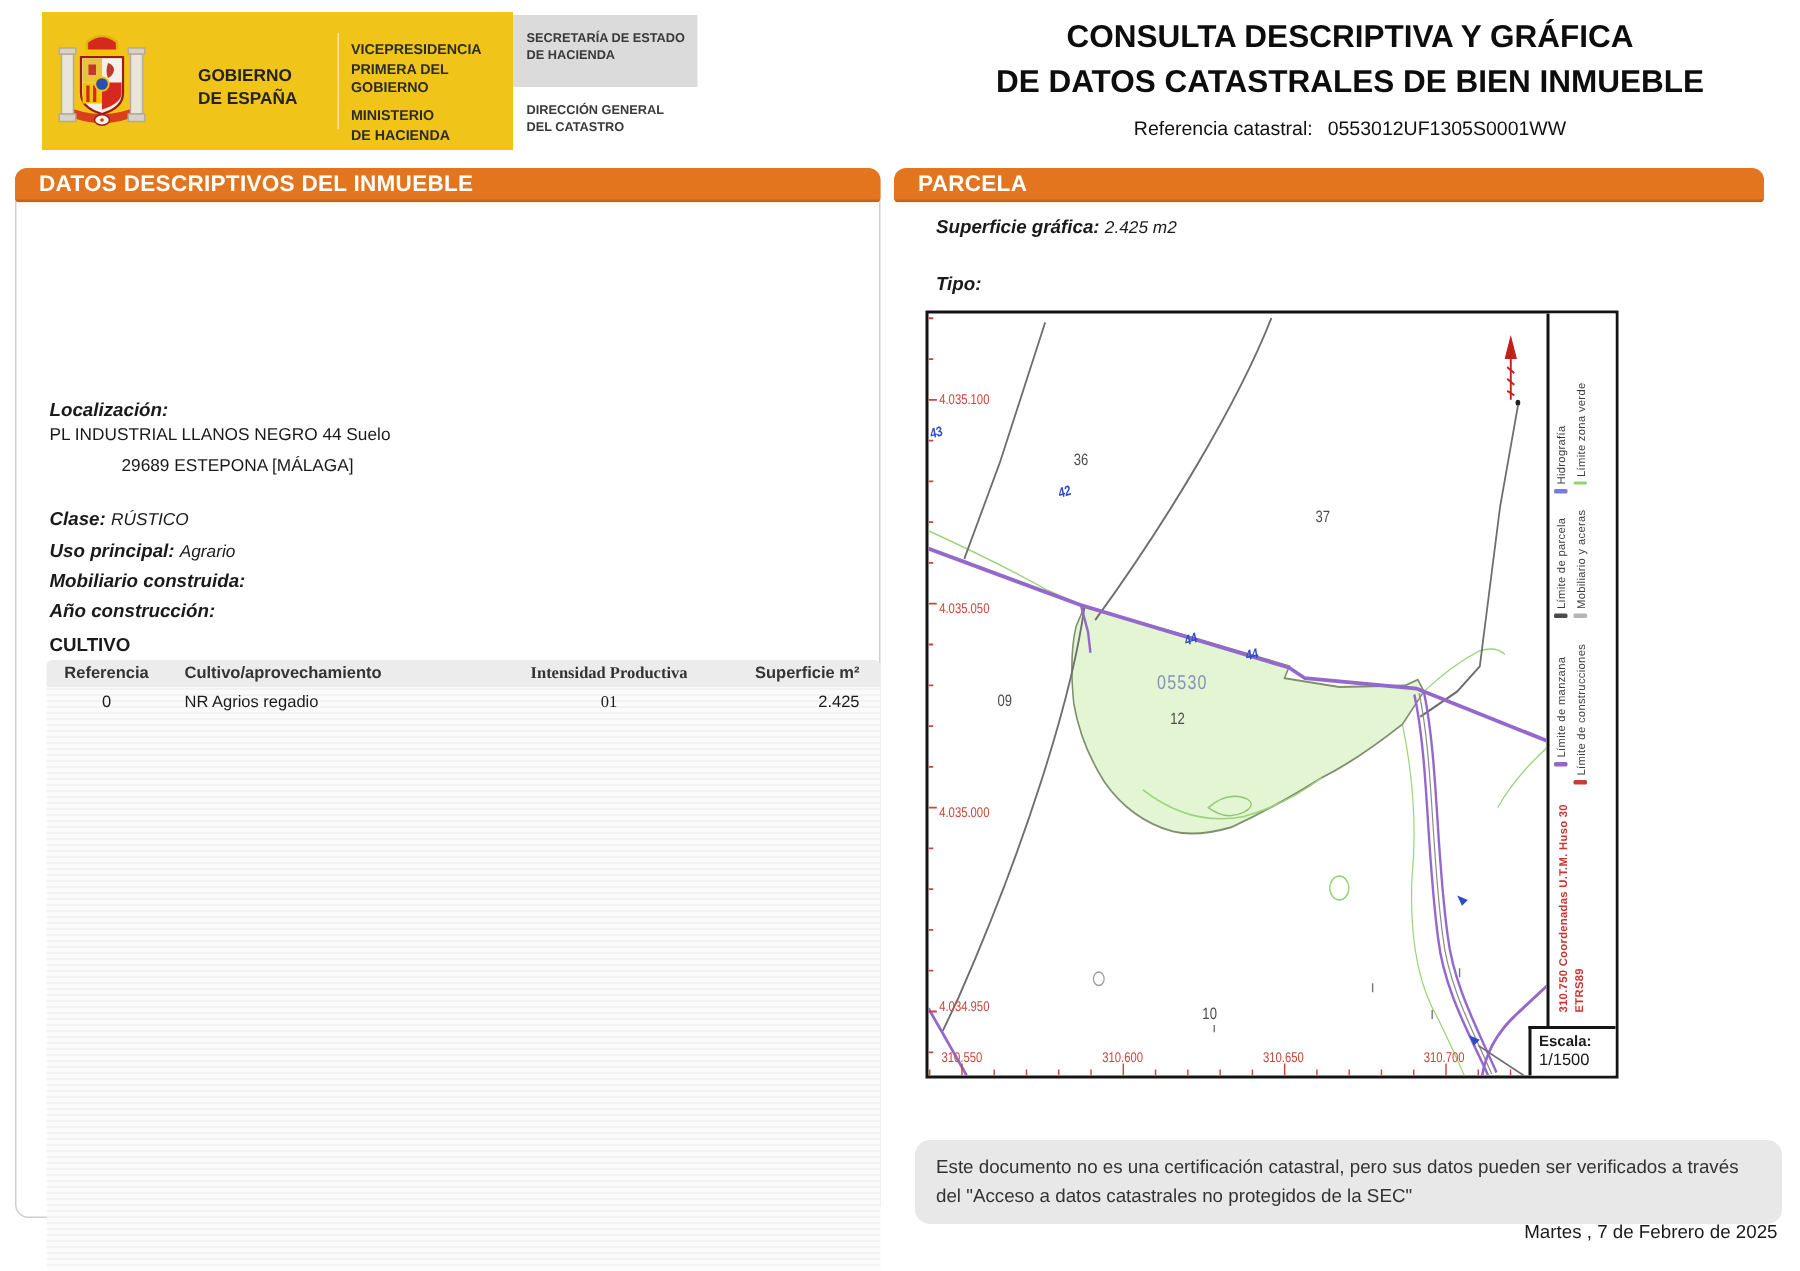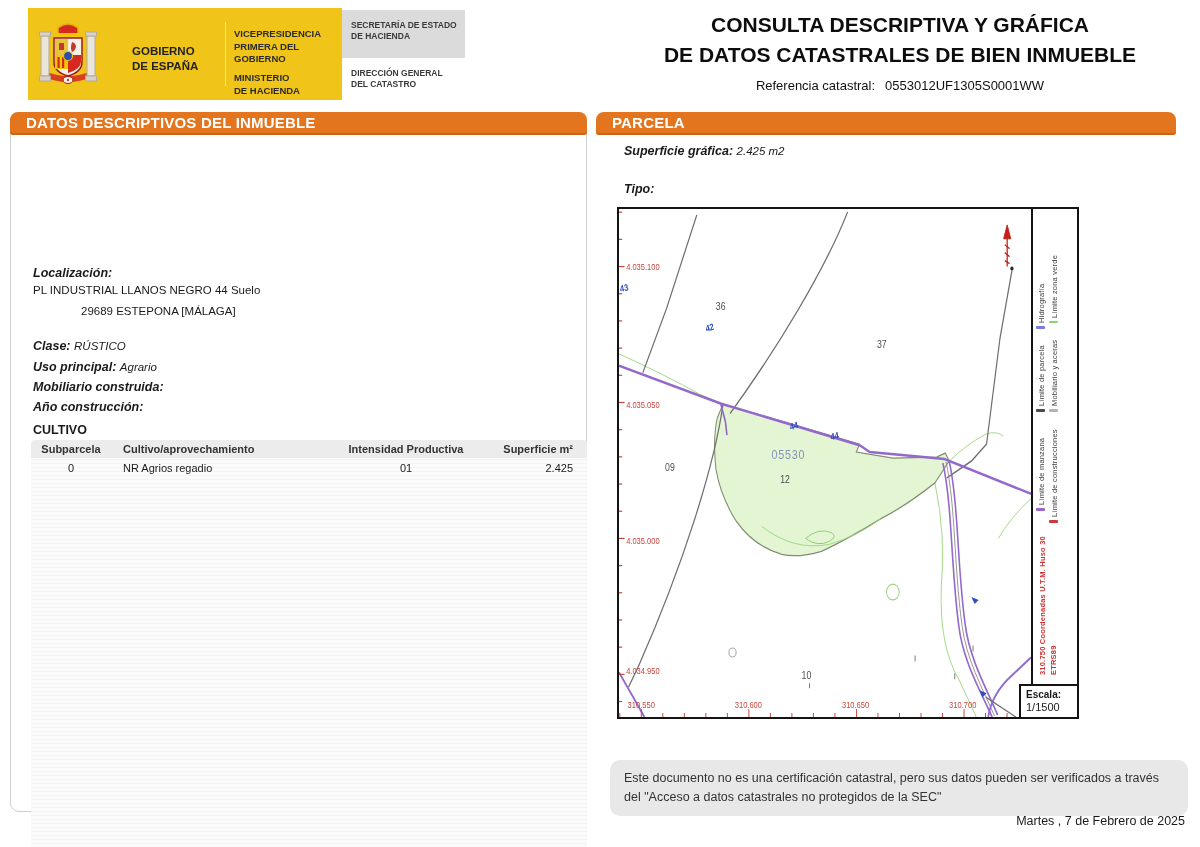--- a/index.html
+++ b/index.html
@@ -40,21 +40,21 @@
   #uso{left:22px;top:244px;}
   #supc{left:22px;top:264px;}
   #anio{left:22px;top:284px;}
   #cultivo-title{left:22px;top:310px;font-weight:bold;font-size:12.5px;}
   #cultivo-table{left:20px;top:327px;width:556px;height:478px;border-radius:4px;overflow:hidden;
       background:repeating-linear-gradient(180deg,#fbfbfb 0px,#fbfbfb 3px,#f3f3f3 3px,#f3f3f3 4px);}
   .trow{display:flex;align-items:center;font-size:11px;height:19px;}
   .trow.head{background:#ececec;font-weight:bold;color:#333;height:18px;}
   .c1{width:80px;text-align:center;}
   .c2{flex:1;text-align:left;padding-left:12px;}
-  .c3{width:170px;text-align:center;}
+  .c3{width:170px;text-align:center;font-family:Liberation Serif, serif;}
   .c4{width:82px;text-align:right;padding-right:14px;}
 
   
   #right-bar{left:596px;top:112px;width:580px;}
   #sgraf{left:624px;top:141px;}
   #part{left:624px;top:160px;}
   #tipo{left:624px;top:179px;}
 
   
   #map-frame{left:617px;top:207px;width:462px;height:512px;border:2px solid #141414;box-sizing:border-box;background:#fff;}
@@ -139,21 +139,21 @@
     <div class="abs" id="addr1">PL INDUSTRIAL LLANOS NEGRO 44 Suelo</div>
     <div class="abs" id="addr2">29689 ESTEPONA [MÁLAGA]</div>
     <div class="abs fld" id="clase"><span class="lbl">Clase:</span> <span class="val">RÚSTICO</span></div>
     <div class="abs fld" id="uso"><span class="lbl">Uso principal:</span> <span class="val">Agrario</span></div>
     <div class="abs fld" id="supc"><span class="lbl">Mobiliario construida:</span> <span class="val"></span></div>
     <div class="abs fld" id="anio"><span class="lbl">Año construcción:</span> <span class="val"></span></div>
 
     <div class="abs" id="cultivo-title">CULTIVO</div>
     <div class="abs" id="cultivo-table">
       <div class="trow head">
-        <div class="c1">Subparcela</div>
+        <div class="c1">Referencia</div>
         <div class="c2">Cultivo/aprovechamiento</div>
         <div class="c3">Intensidad Productiva</div>
         <div class="c4">Superficie m²</div>
       </div>
       <div class="trow">
         <div class="c1">0</div>
         <div class="c2">NR Agrios regadio</div>
         <div class="c3">01</div>
         <div class="c4">2.425</div>
       </div>

